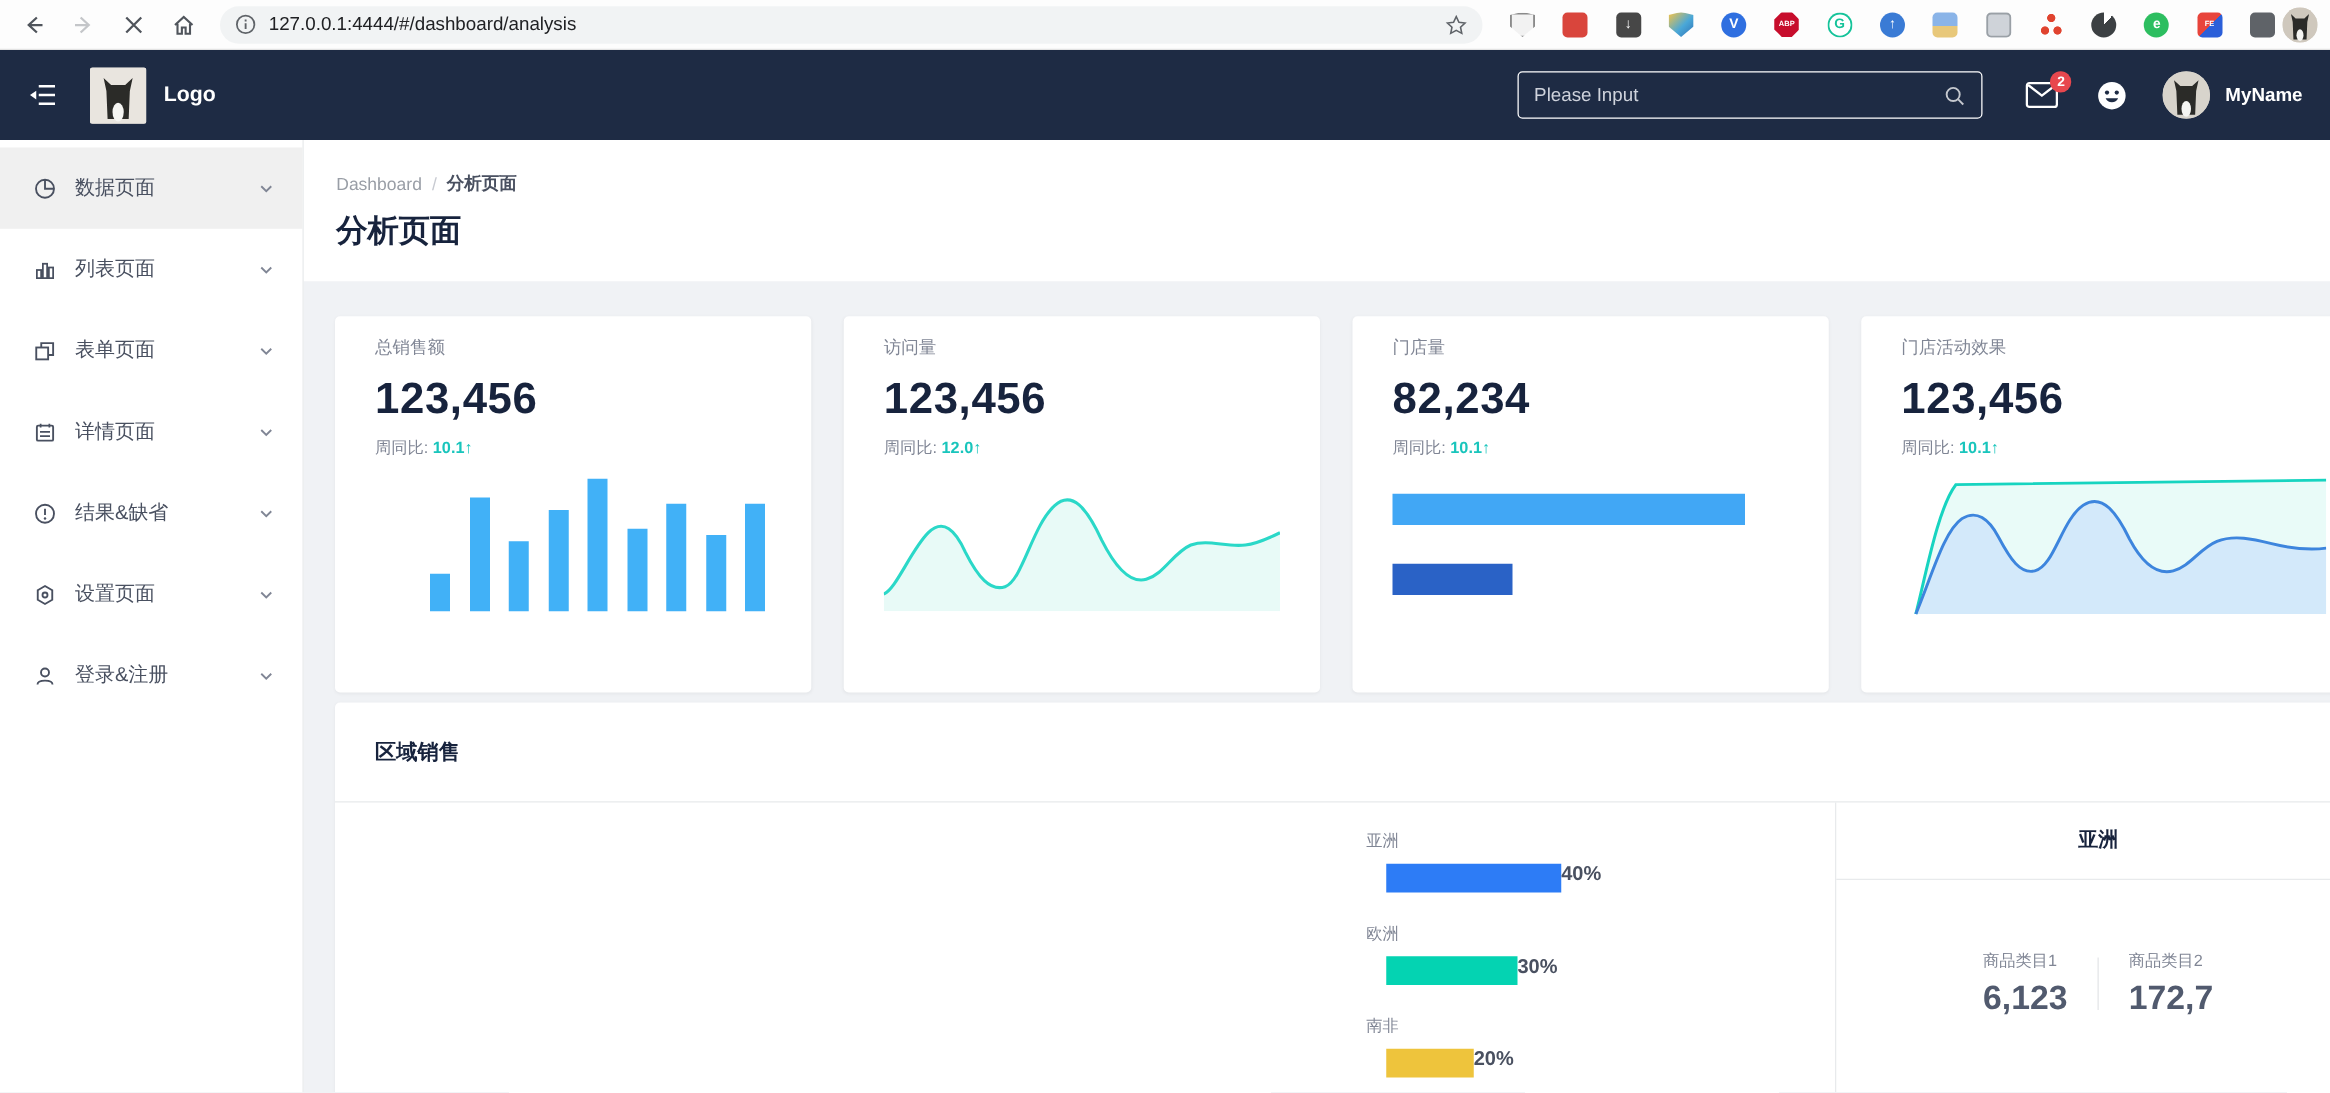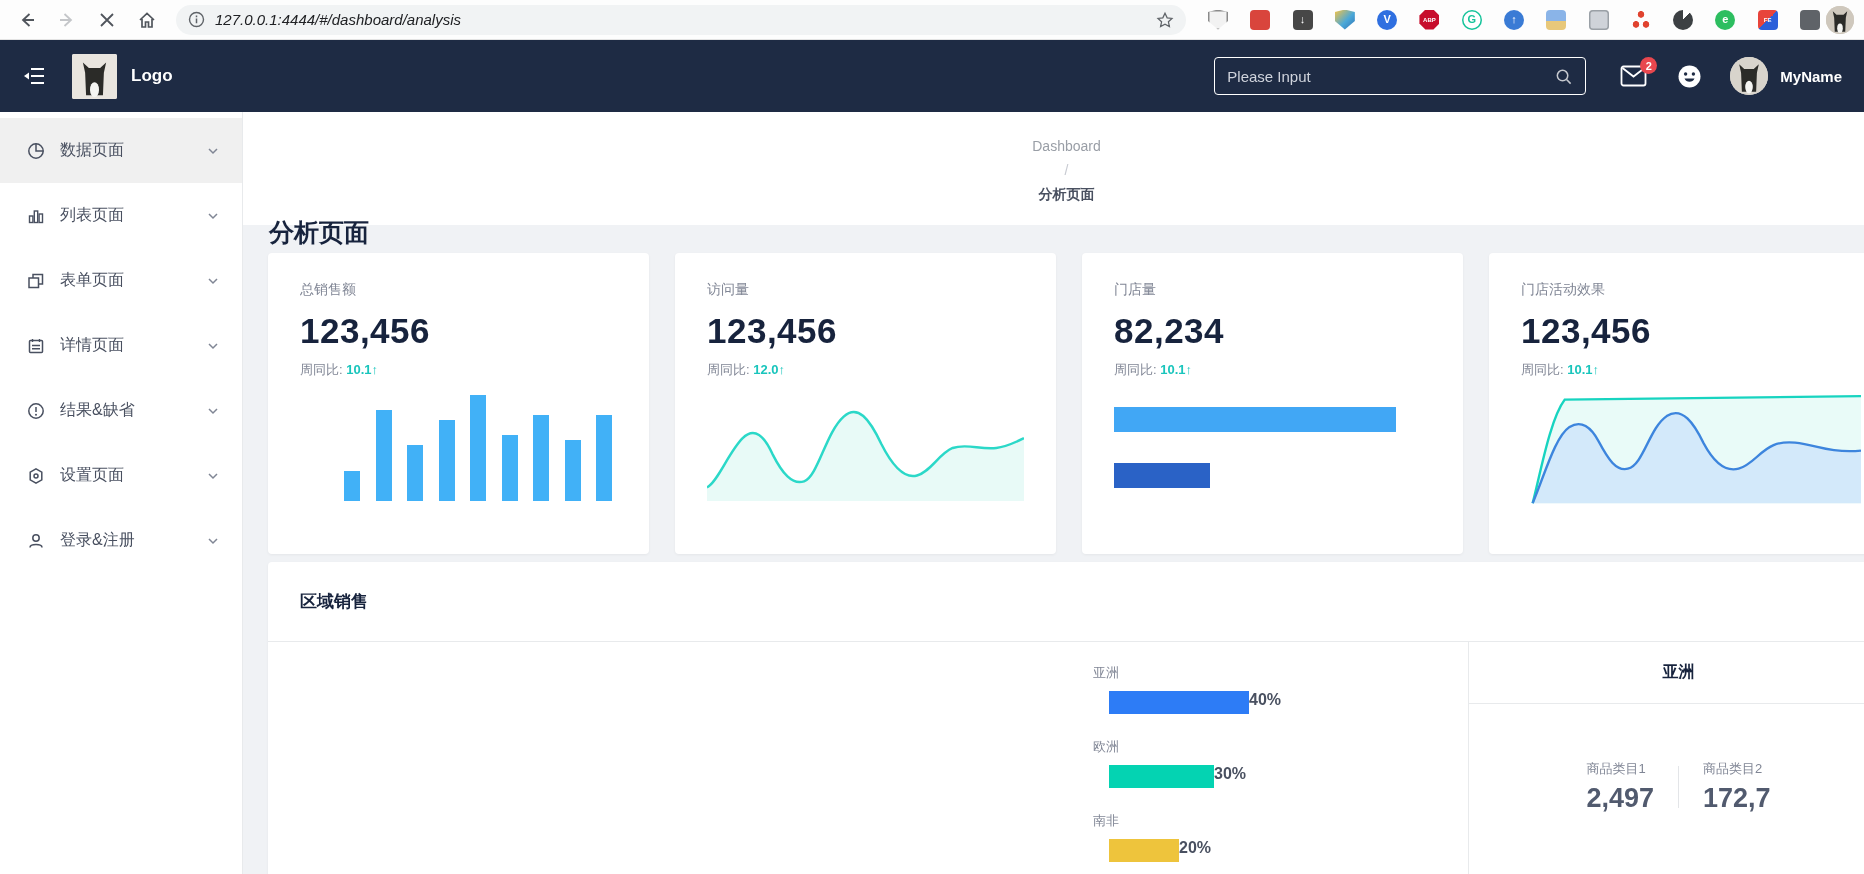--- a/index.html
+++ b/index.html
@@ -7,21 +7,21 @@
     font-family:"Liberation Sans","DejaVu Sans",sans-serif; background:#f0f2f5; }
 
   
   .browser-bar { height:40px; background:#fdfdfd; border-bottom:1px solid #e3e3e3;
     display:flex; align-items:center; padding:0 10px; gap:6px; }
   .nav-ic { width:34px; height:30px; display:flex; align-items:center; justify-content:center;
     font-size:19px; color:#50555c; border-radius:50%; }
   .nav-ic.disabled { color:#c4c6c9; }
   .url-pill { flex:0 0 1010px; height:30px; background:#f1f3f4; border-radius:15px;
     display:flex; align-items:center; padding:0 12px; gap:10px; margin-left:6px; }
-  .url-text { font-size:15px; color:#202124; flex:1; white-space:nowrap; overflow:hidden;font-style:italic; }
+  .url-text { font-size:15px; color:#202124; flex:1; white-space:nowrap; overflow:hidden; }
   .ext-row { display:flex; align-items:center; gap:17px; margin-left:16px; flex:1; justify-content:space-between; }
   .ext { width:20px; height:20px; display:flex; align-items:center; justify-content:center;
     font-weight:bold; font-size:11px; line-height:1; flex:0 0 auto; }
   .ext.square { border-radius:4px; }
   .ext.circle { border-radius:50%; }
   .ext.shield { clip-path:polygon(50% 0,100% 12%,100% 58%,50% 100%,0 58%,0 12%); }
   .ext.octagon { clip-path:polygon(30% 0,70% 0,100% 30%,100% 70%,70% 100%,30% 100%,0 70%,0 30%); }
   .ext.dots { border-radius:4px; }
   .browser-avatar { width:28px; height:28px; border-radius:50%; background:#cfc8bd; overflow:hidden; flex:0 0 auto; }
 
@@ -49,30 +49,30 @@
   .sidebar { width:243px; background:#ffffff; border-right:1px solid #e8eaec; padding-top:6px; }
   .menu-item { height:65px; display:flex; align-items:center; padding:0 22px 0 26px; cursor:pointer;
     color:#495060; }
   .menu-item.active { background:#f0f0f0; }
   .menu-icon { display:flex; margin-right:14px; }
   .menu-label { font-size:16px; flex:1; }
   .chevron { display:flex; color:#808695; }
 
   .content { flex:1; overflow:hidden; }
   .content-header { background:#ffffff; height:113px; padding:26px 0 0 26px; }
-  .breadcrumb { font-size:14px; color:#999ea6; display:flex; gap:8px; align-items:center;flex-direction:column; }
+  .breadcrumb { font-size:14px; color:#999ea6; display:flex; gap:8px; align-items:center; }
   .breadcrumb .current { color:#495060; font-weight:bold; }
   .page-title { font-size:25px; font-weight:bold; color:#17233d; margin-top:12px; }
 
   .content-body { padding:28px 0 0 25px; height:649px; overflow:hidden; }
 
   
   .stats-row { display:flex; gap:26px; width:1700px; }
   .card { background:#ffffff; border-radius:4px; box-shadow:0 1px 3px rgba(0,0,0,.05); }
-  .stat-card { width:381px; height:301px; padding:28px 32px 0 32px; flex:0 0 auto; }
+  .stat-card { width:381px; height:301px; padding:16px 32px 0 32px; flex:0 0 auto; }
   .stat-title { font-size:14px; color:#808695; }
   .stat-value { font-size:35px; font-weight:bold; color:#17233d; margin-top:12px; letter-spacing:.5px; }
   .stat-ratio { font-size:13px; color:#808695; margin-top:10px; }
   .stat-ratio b { color:#19c5bc; }
   .ratio-arrow { color:#19c5bc; }
 
   .vbar-wrap { margin:16px 0 0 44px; width:268px; height:106px;
     display:flex; align-items:flex-end; justify-content:space-between; }
   .vbar { width:16px; background:#41b1f7; }
 
@@ -439,21 +439,21 @@
                 </div>
               </div>
 
             </div>
           </div>
           <div class="region-detail">
             <div class="detail-title">亚洲</div>
             <div class="detail-stats">
               <div class="detail-stat">
                 <div class="lbl">商品类目1</div>
-                <div class="val">2,497</div>
+                <div class="val">6,123</div>
               </div>
               <div class="detail-divider"></div>
               <div class="detail-stat">
                 <div class="lbl">商品类目2</div>
                 <div class="val">172,7</div>
               </div>
             </div>
           </div>
         </div>
       </div>

